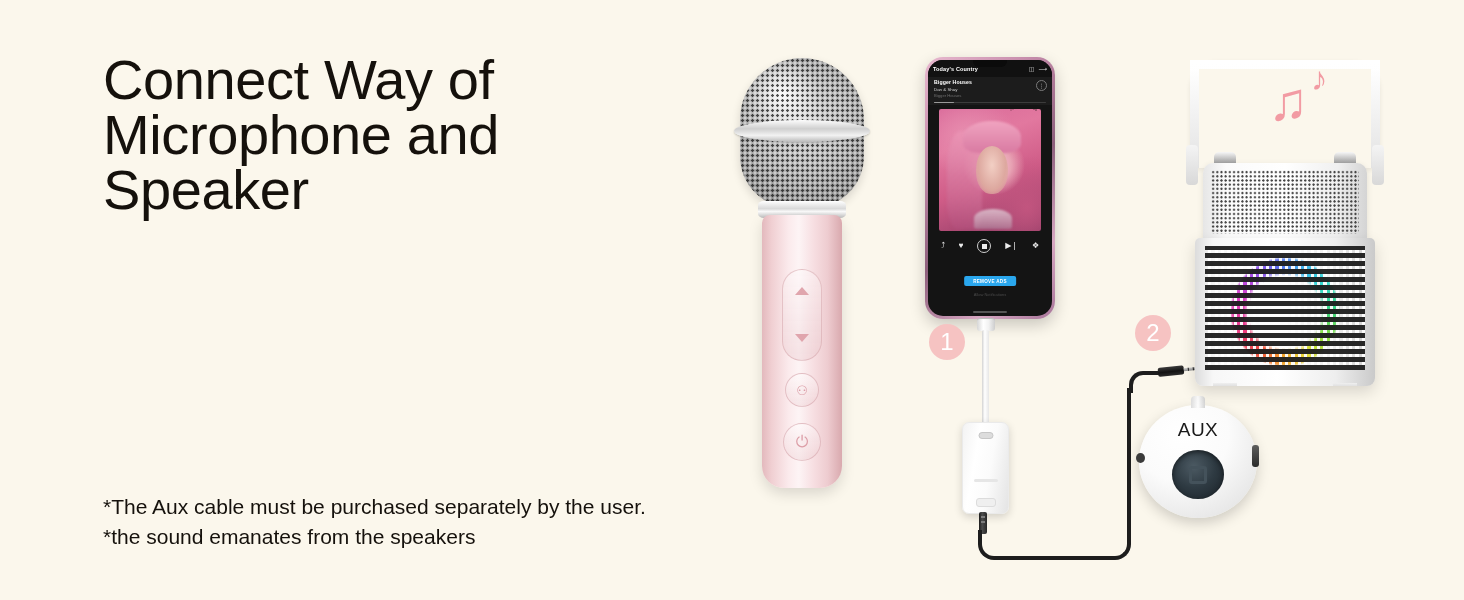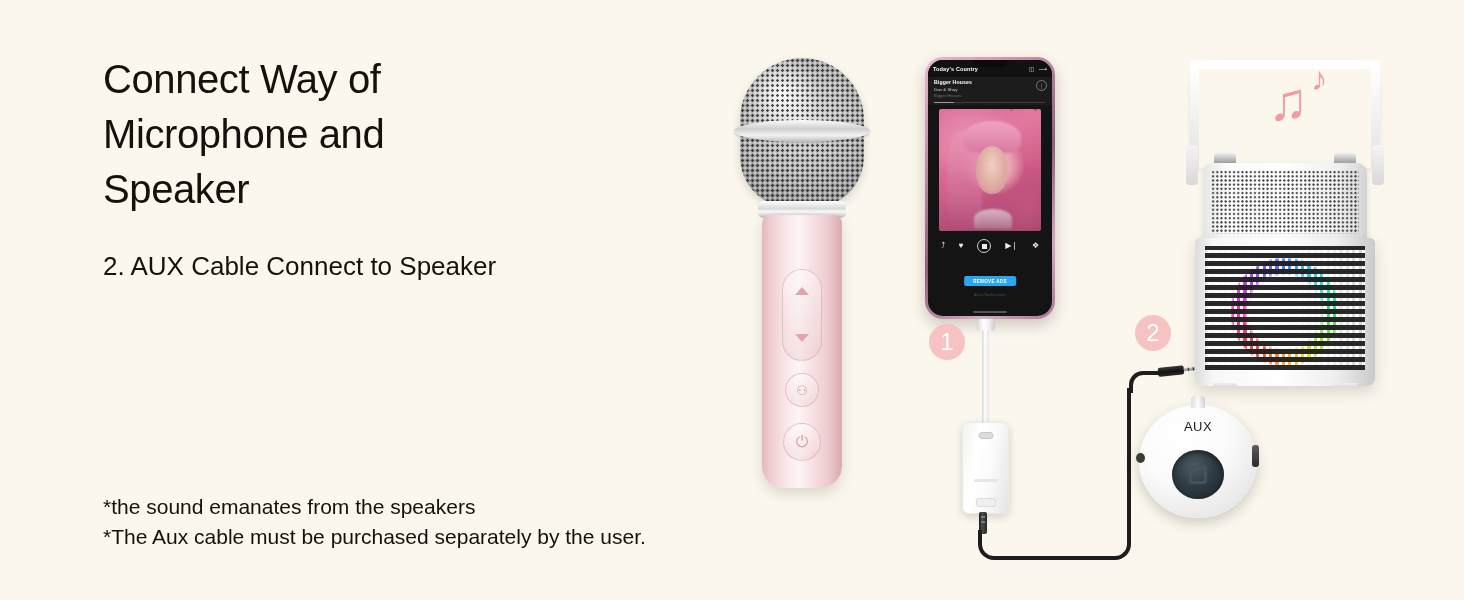--- a/index.html
+++ b/index.html
@@ -12,21 +12,21 @@
     overflow: hidden;
     position: relative;
   }
 
   .stage { position: absolute; inset: 0; }
 
   
   .copy { position: absolute; left: 103px; top: 52px; width: 560px; }
 
   .headline {
-    font-size: 40px;
+    font-size: 56px;
     line-height: 55px;
     font-weight: 400;
     color: #15110c;
     letter-spacing: -0.4px;
     white-space: pre-line;
   }
 
   .steps { margin-top: 32px; }
   .step {
     font-size: 26px;
@@ -378,21 +378,21 @@
     position: absolute; left: 1139px; top: 405px;
     width: 118px; height: 113px;
     border-radius: 50%;
     background:
       radial-gradient(circle at 36% 26%, #ffffff 0%, #fbfbfb 42%, #e8e8e8 78%, #cfcfcf 100%);
     box-shadow: 0 5px 14px rgba(0,0,0,.18);
   }
   .aux-label {
     position: absolute; left: 50%; transform: translateX(-50%);
     top: 14px;
-    font-size: 13px; color: #1a1a1a; letter-spacing: .5px;
+    font-size: 19px; color: #1a1a1a; letter-spacing: .5px;
   }
   .aux-jack {
     position: absolute; left: 50%; transform: translateX(-50%);
     top: 45px; width: 52px; height: 49px;
     border-radius: 50%;
     background: radial-gradient(circle at 42% 34%, #4c5a63 0%, #2e3a42 48%, #1a2127 100%);
     box-shadow: inset 0 2px 5px rgba(0,0,0,.5);
   }
   .aux-jack-inner {
     position: absolute; left: 50%; top: 50%; transform: translate(-50%,-50%);
@@ -512,27 +512,26 @@
 <body>
 
 <div class="stage">
 
   <div class="copy">
     <h1 class="headline">Connect Way of
 Microphone and
 Speaker</h1>
 
     <div class="steps">
-      <div class="step">2. AUX Cable Connect to Speaker</div>
     </div>
   </div>
 
   <div class="notes">
+    <div class="note">*The Aux cable must be purchased separately by the user.</div>
     <div class="note">*the sound emanates from the speakers</div>
-    <div class="note">*The Aux cable must be purchased separately by the user.</div>
   </div>
 
   <div class="mic">
     <div class="mic-head"></div>
     <div class="mic-ring"></div>
     <div class="mic-collar"></div>
 
     <div class="mic-body">
       <div class="mic-btnpanel">
         <span class="mic-tri up"></span>

